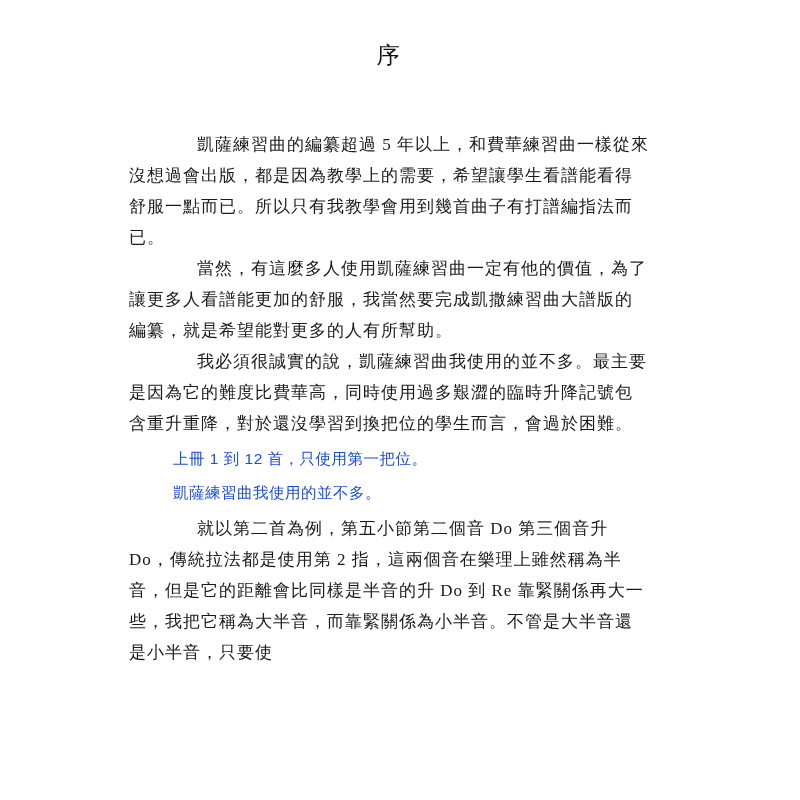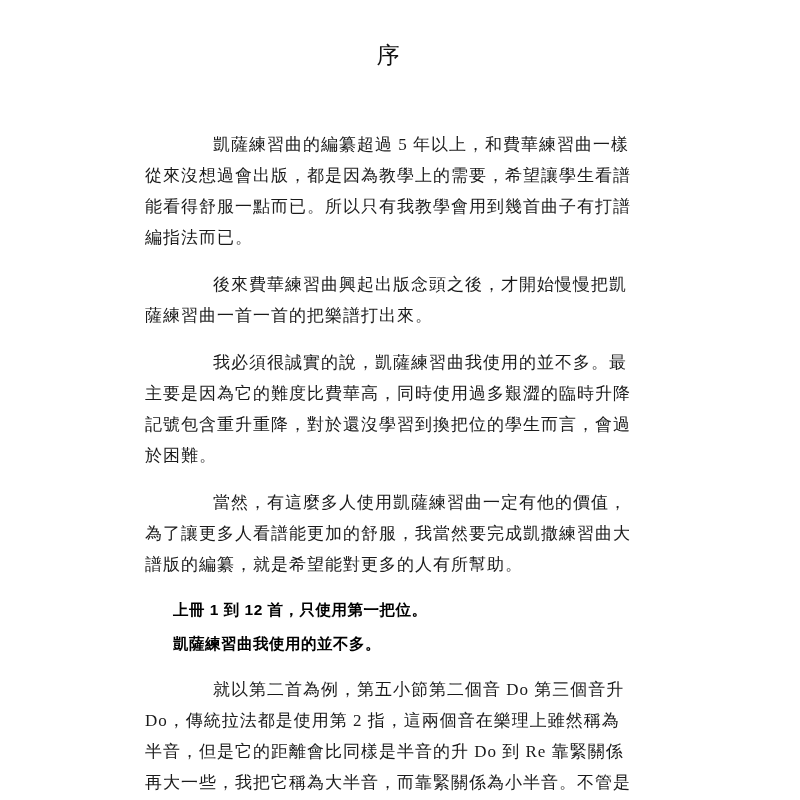--- a/index.html
+++ b/index.html
@@ -29,46 +29,45 @@
   }
   .para {
     font-family: "Liberation Serif", "DejaVu Serif", serif;
     font-size: 17px;
     font-weight: 400;
     line-height: 31px;
     letter-spacing: 1px;
     text-indent: 68px;
     text-align: left;
     color: #1a1a1a;
-    margin: 16px;
+    margin: 0;
   }
   .subhead {
     font-family: "Liberation Sans", "DejaVu Sans", sans-serif;
     font-size: 15.5px;
-    font-weight: 700;
+    font-weight: 400;
     line-height: 28px;
     letter-spacing: 0.5px;
-    color: #000000;
+    color: #1d4ed8;
     margin: 6px 0 6px 0;
     padding-left: 44px;
   }
 </style>
 </head>
 <body>
 
 <main class="page">
   <h1 class="doc-title">序</h1>
 
   <p class="para">凱薩練習曲的編纂超過 5 年以上，和費華練習曲一樣從來沒想過會出版，都是因為教學上的需要，希望讓學生看譜能看得舒服一點而已。所以只有我教學會用到幾首曲子有打譜編指法而已。</p>
 
-  <p class="para">後來費華練習曲興起出版念頭之後，才開始慢慢把凱薩練習曲一首一首的把樂譜打出來。</p>
+
+  <p class="para">當然，有這麼多人使用凱薩練習曲一定有他的價值，為了讓更多人看譜能更加的舒服，我當然要完成凱撒練習曲大譜版的編纂，就是希望能對更多的人有所幫助。</p>
 
   <p class="para">我必須很誠實的說，凱薩練習曲我使用的並不多。最主要是因為它的難度比費華高，同時使用過多艱澀的臨時升降記號包含重升重降，對於還沒學習到換把位的學生而言，會過於困難。</p>
-
-  <p class="para">當然，有這麼多人使用凱薩練習曲一定有他的價值，為了讓更多人看譜能更加的舒服，我當然要完成凱撒練習曲大譜版的編纂，就是希望能對更多的人有所幫助。</p>
 
   <h2 class="subhead">上冊 1 到 12 首，只使用第一把位。</h2>
 
 
   <h2 class="subhead">凱薩練習曲我使用的並不多。</h2>
 
   <p class="para">就以第二首為例，第五小節第二個音 Do 第三個音升 Do，傳統拉法都是使用第 2 指，這兩個音在樂理上雖然稱為半音，但是它的距離會比同樣是半音的升 Do 到 Re 靠緊關係再大一些，我把它稱為大半音，而靠緊關係為小半音。不管是大半音還是小半音，只要使</p>
 </main>
 
 </body></html>

